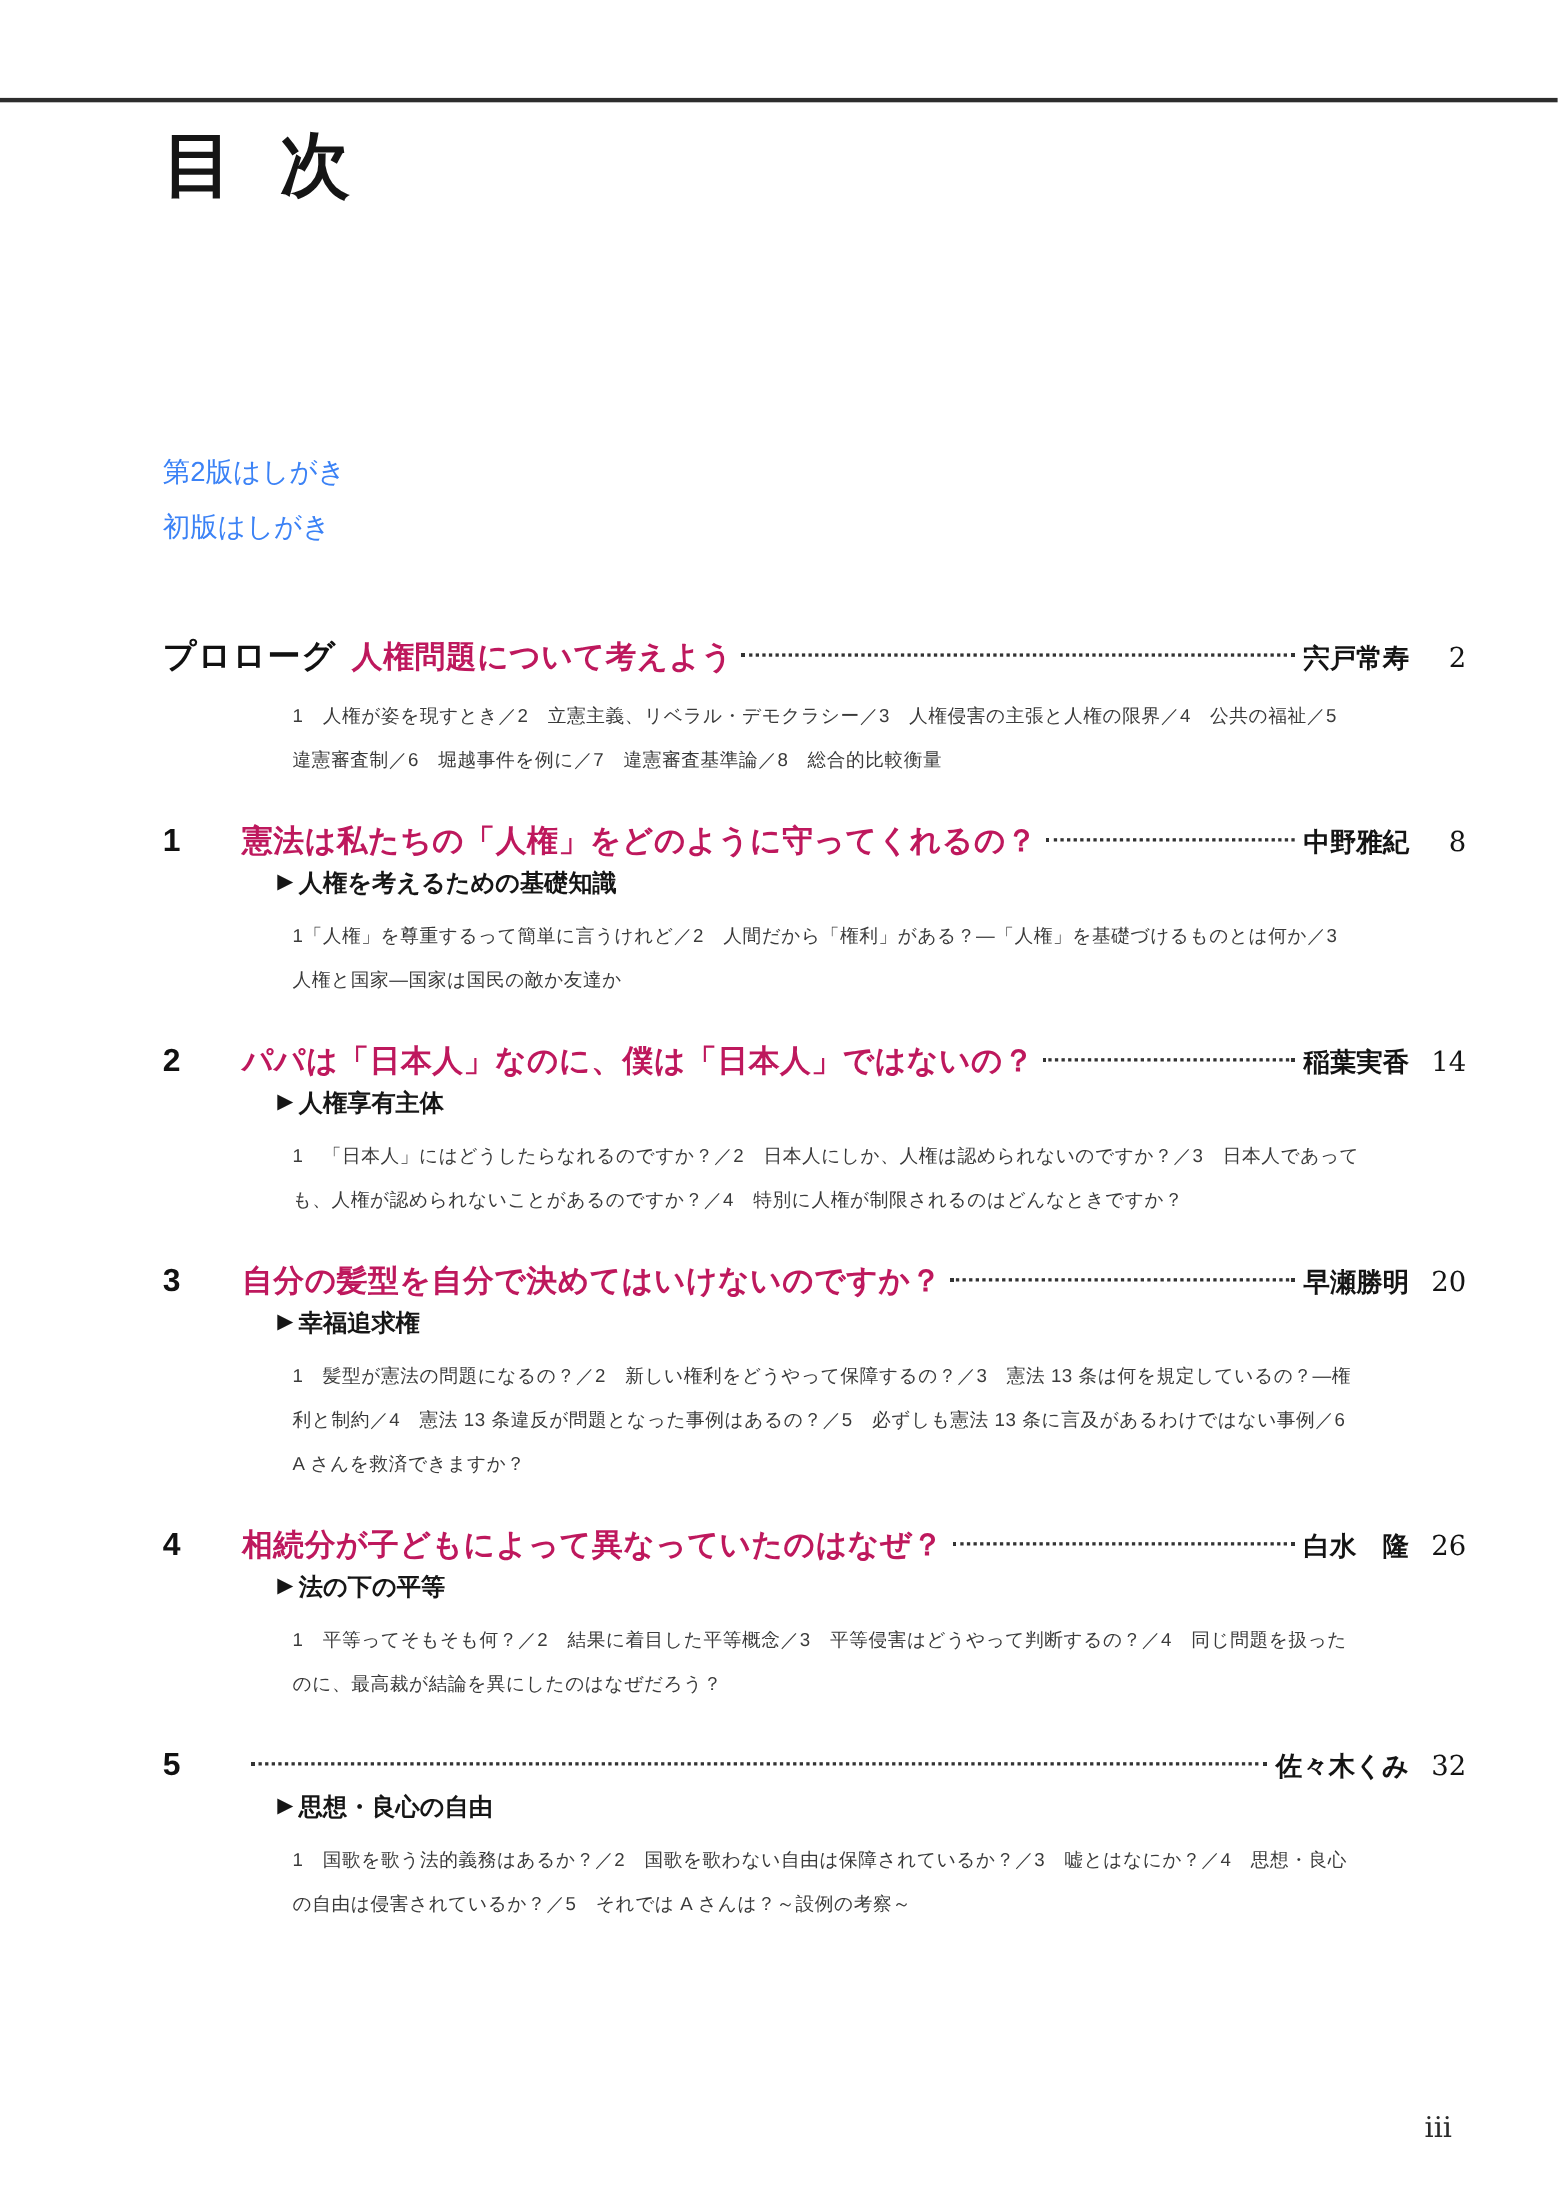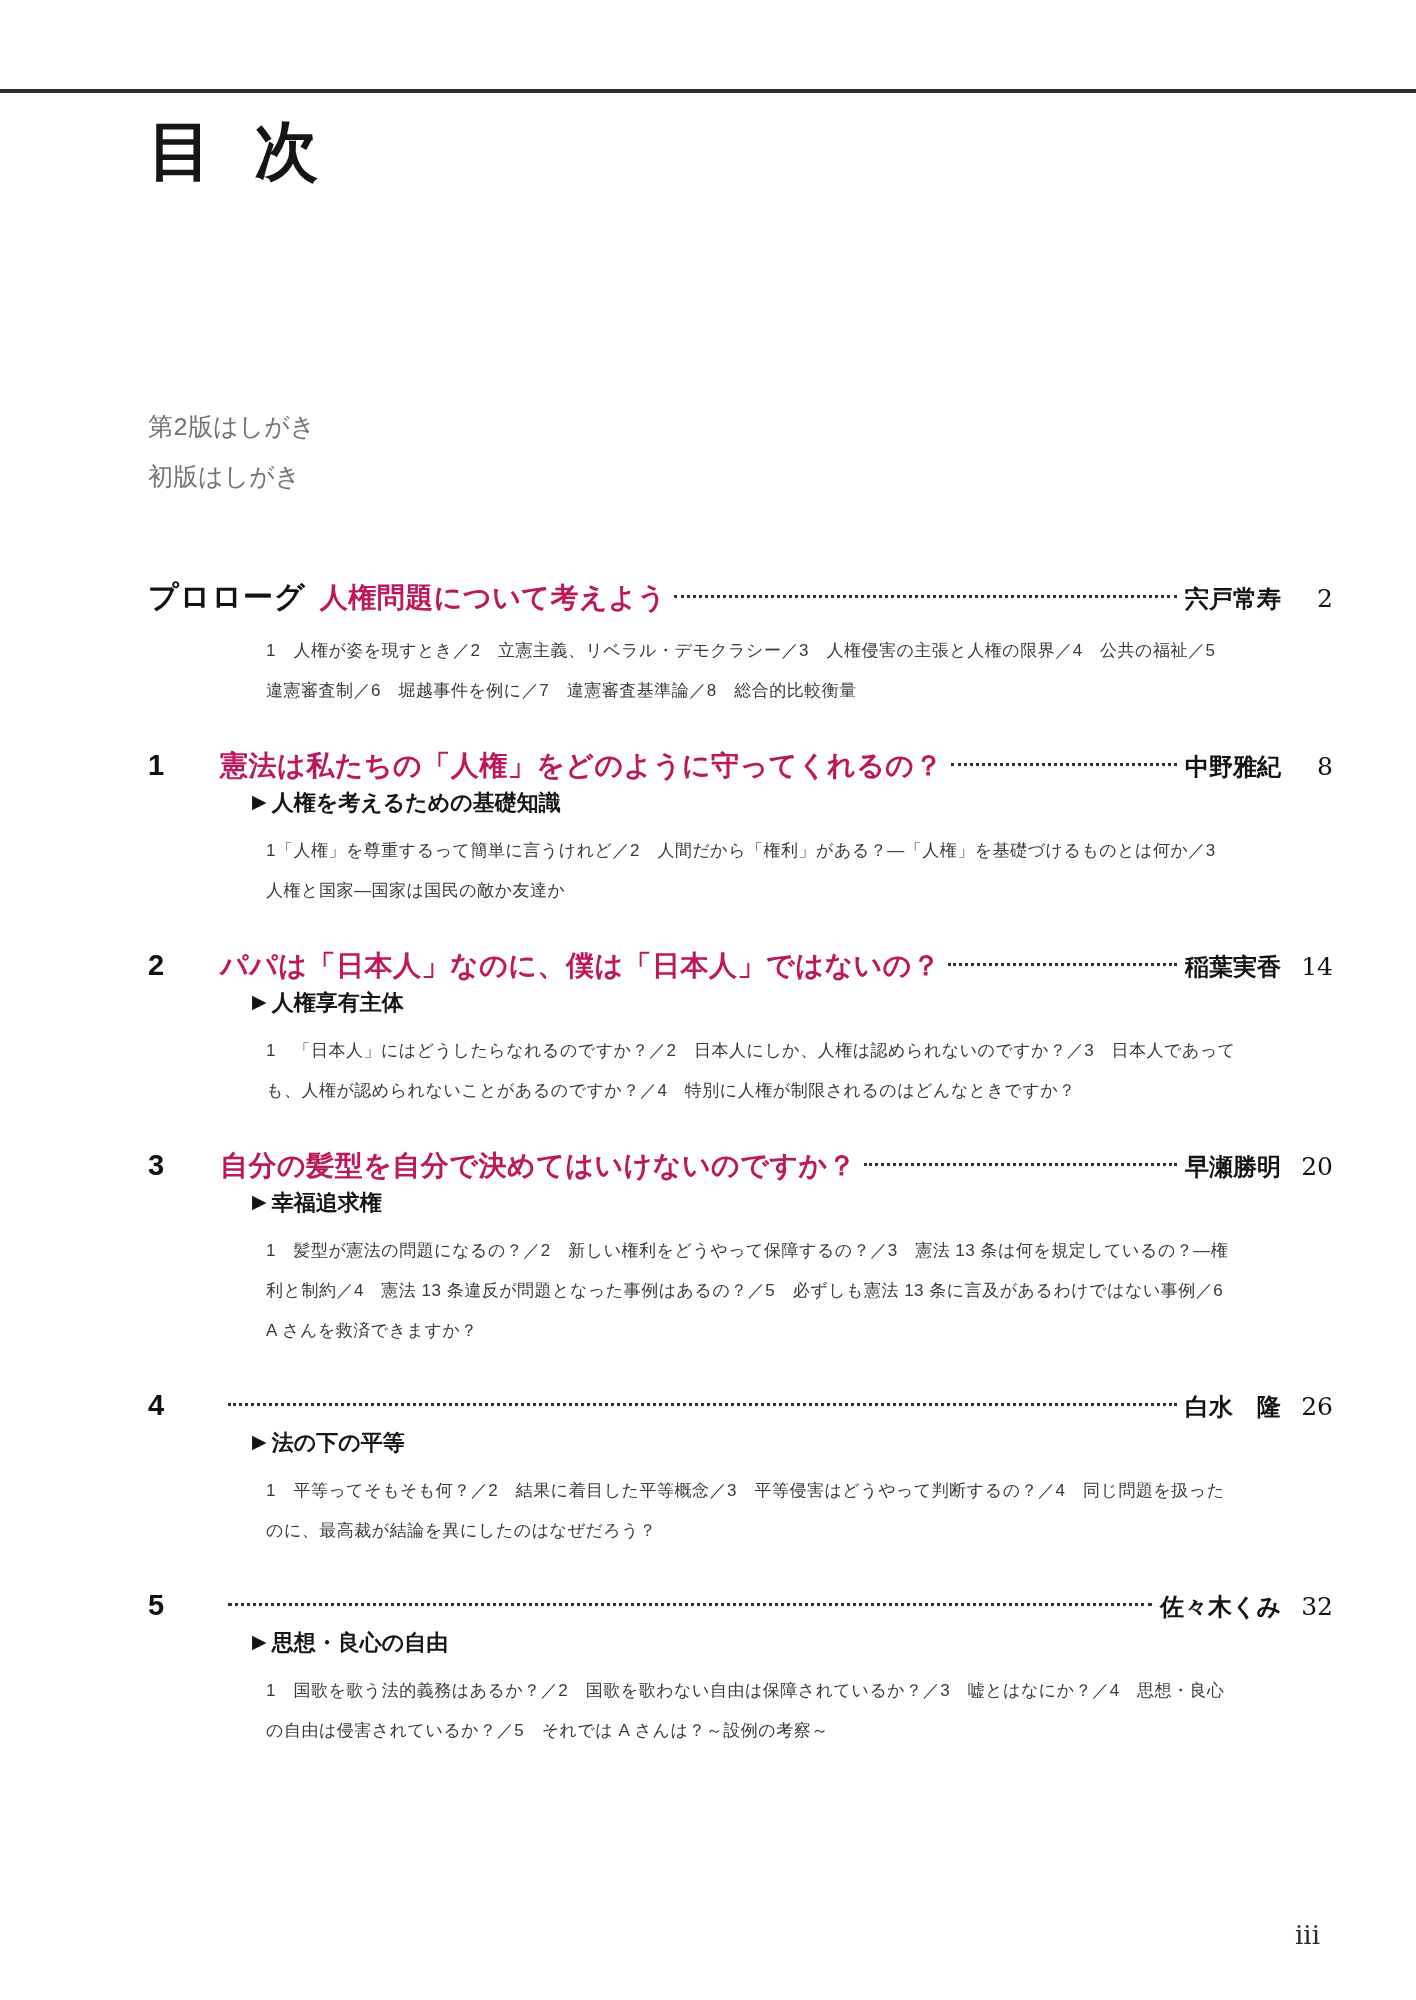--- a/index.html
+++ b/index.html
@@ -33,25 +33,25 @@
     margin: 100px 0 0 0;
     font-family: "DejaVu Serif", "Liberation Serif", serif;
     font-size: 64px;
     font-weight: 600;
     letter-spacing: 10px;
     line-height: 1.1;
     color: #151515;
   }
   .frontmatter { margin-top: 228px; }
   .fm-item {
-    font-family: Liberation Mono, monospace;
+    font-family: Liberation Sans, sans-serif;
     font-size: 25px;
     line-height: 30px;
     font-weight: 500;
-    color: #737373;
+    color: #3b82f6;
   }
   .fm-item + .fm-item { margin-top: 20px; }
 
   .entry { margin-top: 36px; }
   .entry.prologue { margin-top: 85px; }
 
   .entry-row {
     display: flex;
     align-items: baseline;
     line-height: 36px;
@@ -200,20 +200,21 @@
     <div class="subtitle-row">
       <span class="tri">▶</span>
       <span class="subtitle">幸福追求権</span>
     </div>
     <p class="desc">1　髪型が憲法の問題になるの？／2　新しい権利をどうやって保障するの？／3　憲法 13 条は何を規定しているの？―権利と制約／4　憲法 13 条違反が問題となった事例はあるの？／5　必ずしも憲法 13 条に言及があるわけではない事例／6　A さんを救済できますか？</p>
   </section>
 
   <section class="entry">
     <div class="entry-row">
       <span class="ch-num">4</span>
+      <span class="ch-title">相続分が子どもによって異なっていたのはなぜ？</span>
       <span class="leader"></span>
       <span class="author">白水　隆</span>
       <span class="pagenum">26</span>
     </div>
     <div class="subtitle-row">
       <span class="tri">▶</span>
       <span class="subtitle">法の下の平等</span>
     </div>
     <p class="desc">1　平等ってそもそも何？／2　結果に着目した平等概念／3　平等侵害はどうやって判断するの？／4　同じ問題を扱ったのに、最高裁が結論を異にしたのはなぜだろう？</p>
   </section>

